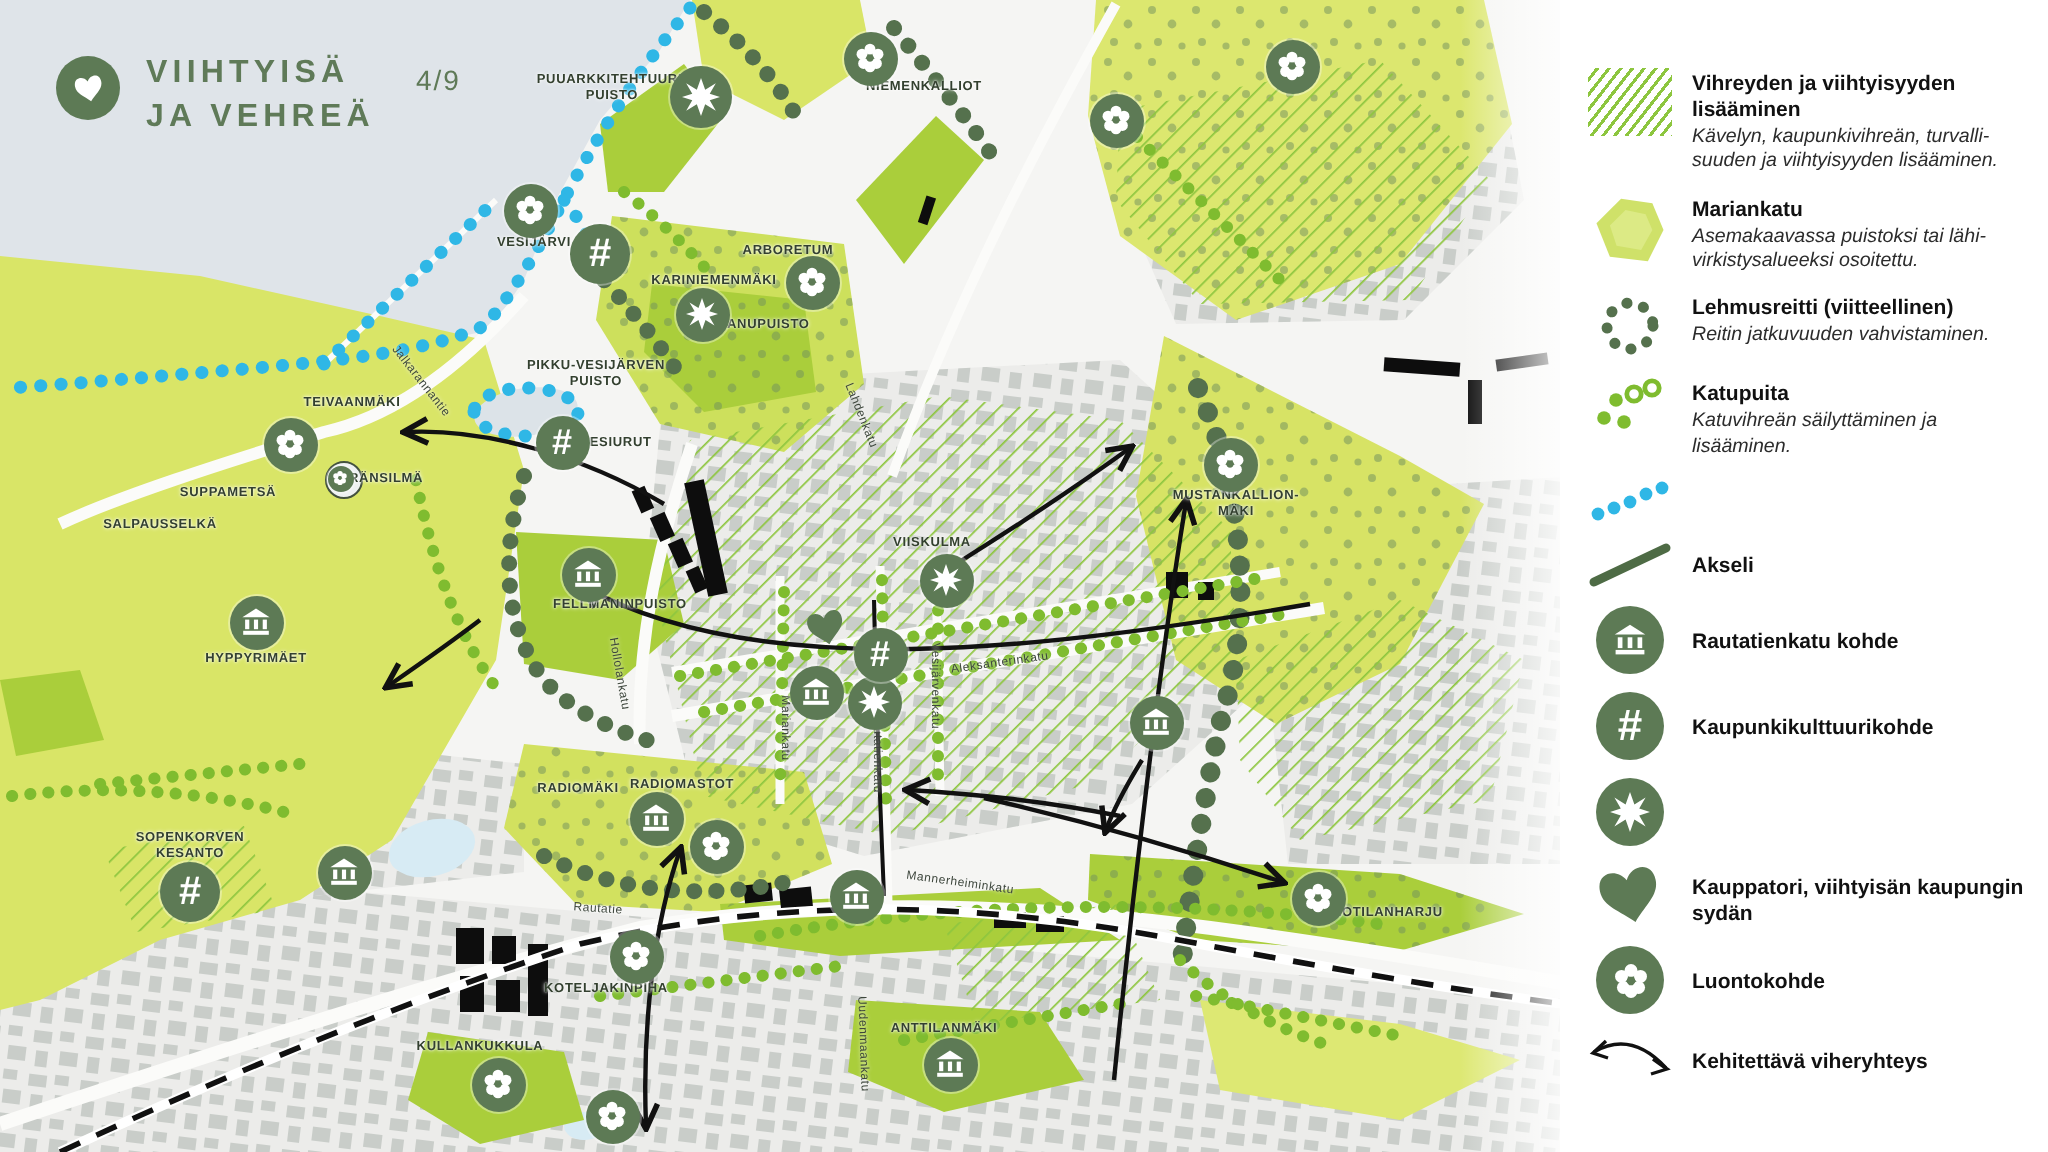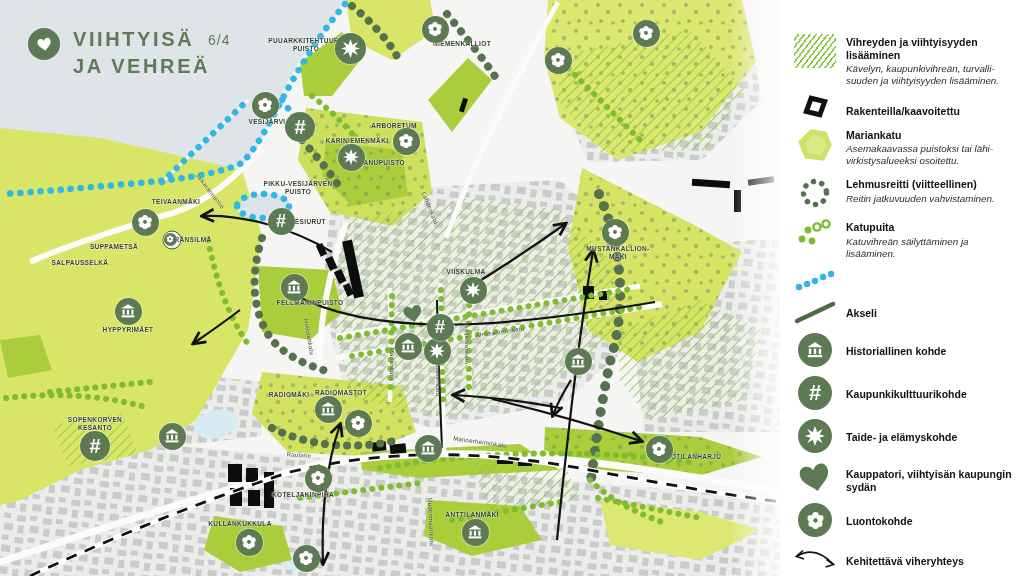--- a/index.html
+++ b/index.html
@@ -5,21 +5,21 @@
   html,body{margin:0;padding:0;background:#ffffff;}
   *{box-sizing:border-box;}
   .stage{position:relative;width:1024px;height:576px;overflow:hidden;background:#fff;
          font-family:"Liberation Sans",sans-serif;}
   .map-area{position:absolute;left:0;top:0;width:790px;height:576px;}
   .map-svg{position:absolute;left:0;top:0;}
   
   .map-title{position:absolute;left:28px;top:26px;display:flex;align-items:flex-start;z-index:30;}
   .title-badge{width:32px;height:32px;border-radius:50%;background:#5d7a55;display:flex;
                align-items:center;justify-content:center;margin-right:13px;margin-top:2px;}
-  .title-text{color:#5f7a58;font-size:20px;font-weight:bold;letter-spacing:2.6px;line-height:1.35;}
+  .title-text{color:#5f7a58;font-size:16px;font-weight:bold;letter-spacing:2.6px;line-height:1.35;}
   .page-indicator{position:absolute;left:208px;top:32px;color:#5f7a58;font-size:14px;
                   letter-spacing:1px;z-index:30;}
   
   .overlay{position:absolute;left:0;top:0;width:790px;height:576px;pointer-events:none;}
   .mlabel{position:absolute;transform:translate(-50%,-50%);font-size:6.5px;font-weight:bold;
           color:#33402f;letter-spacing:.35px;text-transform:uppercase;white-space:pre-line;
           text-align:center;line-height:1.3;text-shadow:0 0 2px rgba(255,255,255,.95),0 0 1px rgba(255,255,255,.9);}
   .slabel{position:absolute;font-size:6px;color:#3d463c;letter-spacing:.3px;white-space:nowrap;
           text-shadow:0 0 2px rgba(255,255,255,.9);}
   .poi{position:absolute;border-radius:50%;background:#5d7a55;display:flex;align-items:center;
@@ -555,43 +555,35 @@
       <div class="title-badge">
         <svg width="17" height="15" viewBox="0 0 20 18">
             <path fill="#fff" d="M10,4.5 C8,0.5 2,0.5 2,6 C2,10.5 6.5,12.5 10,16.5 C13.5,12.5 18,10.5 18,6 C18,0.5 12,0.5 10,4.5 Z" transform="rotate(-10 10 9)"></path>
           </svg>
       </div>
       <div class="title-text">
         <div>VIIHTYISÄ</div>
         <div>JA VEHREÄ</div>
       </div>
     </div>
-    <div class="page-indicator">6/4</div>
+    <div class="page-indicator">4/9</div>
   </div>
 
   <aside class="legend">
 
     <div class="leg-item">
       <div class="leg-ico">
           <div class="hatch-swatch"></div>
         </div>
       <div class="leg-txt">
           <div class="leg-title">Vihreyden ja viihtyisyyden lisääminen</div>
         <div class="leg-desc">Kävelyn, kaupunkivihreän, turvalli­suuden ja viihtyisyyden lisääminen.</div>
         </div>
     </div>
 
-    <div class="leg-item" style="margin-top:6px">
-      <div class="leg-ico">
-          <div class="constr-swatch"></div>
-        </div>
-      <div class="leg-txt" style="padding-top:6px">
-          <div class="leg-title">Rakenteilla/kaavoitettu</div>
-        </div>
-    </div>
 
     <div class="leg-item" style="margin-top:8px">
       <div class="leg-ico">
         <svg width="38" height="36" viewBox="0 0 34 32">
           <polygon points="2,13 13,2 27,4 32,16 25,30 8,28" fill="#cfe169"></polygon>
           <polygon points="8,14 15,7 24,9 27,16 22,25 11,23" fill="#dcea85"></polygon>
         </svg>
         </div>
       <div class="leg-txt">
           <div class="leg-title">Mariankatu</div>
@@ -656,21 +648,21 @@
           <svg width="18" height="18" viewBox="0 0 20 20" fill="#fff">
             <polygon points="10,1.5 18.5,7 1.5,7"></polygon>
               <rect x="3.2" y="8.5" width="2.6" height="6"></rect>
             <rect x="8.7" y="8.5" width="2.6" height="6"></rect>
               <rect x="14.2" y="8.5" width="2.6" height="6"></rect>
             <rect x="2" y="15.5" width="16" height="2.5"></rect>
             </svg>
         </div>
         </div>
       <div class="leg-txt" style="padding-top:10px">
-          <div class="leg-title">Historiallinen kohde</div>
+          <div class="leg-title">Rautatienkatu kohde</div>
         </div>
     </div>
 
     <div class="leg-item">
       <div class="leg-ico">
         <div style="width:34px;height:34px;border-radius:50%;background:#5d7a55;display:flex;align-items:center;justify-content:center">
           <span style="color:#fff;font-weight:bold;font-size:22px;line-height:1">#</span>
         </div>
         </div>
       <div class="leg-txt" style="padding-top:10px">
@@ -678,23 +670,20 @@
         </div>
     </div>
 
     <div class="leg-item">
       <div class="leg-ico">
         <div style="width:34px;height:34px;border-radius:50%;background:#5d7a55;display:flex;align-items:center;justify-content:center">
           <svg width="20" height="20" viewBox="0 0 20 20" fill="#fff">
             <path d="M10,0 L12.2,6.2 L17.8,2.8 L14.6,8.3 L20,10 L14.6,11.7 L17.8,17.2 L12.2,13.8 L10,20 L7.8,13.8 L2.2,17.2 L5.4,11.7 L0,10 L5.4,8.3 L2.2,2.8 L7.8,6.2 Z"></path>
             </svg>
         </div>
-        </div>
-      <div class="leg-txt" style="padding-top:10px">
-          <div class="leg-title">Taide- ja elämyskohde</div>
         </div>
     </div>
 
     <div class="leg-item">
       <div class="leg-ico">
         <svg width="36" height="32" viewBox="0 0 20 18">
           <path fill="#5d7a55" d="M10,4.5 C8,0.5 2,0.5 2,6 C2,10.5 6.5,12.5 10,16.5 C13.5,12.5 18,10.5 18,6 C18,0.5 12,0.5 10,4.5 Z" transform="rotate(-12 10 9)"></path>
           </svg>
         </div>
       <div class="leg-txt" style="padding-top:4px">

